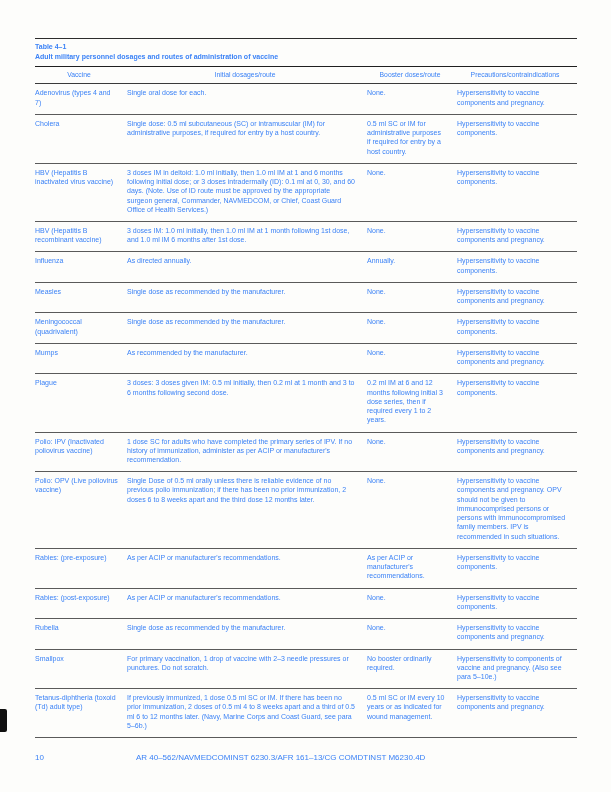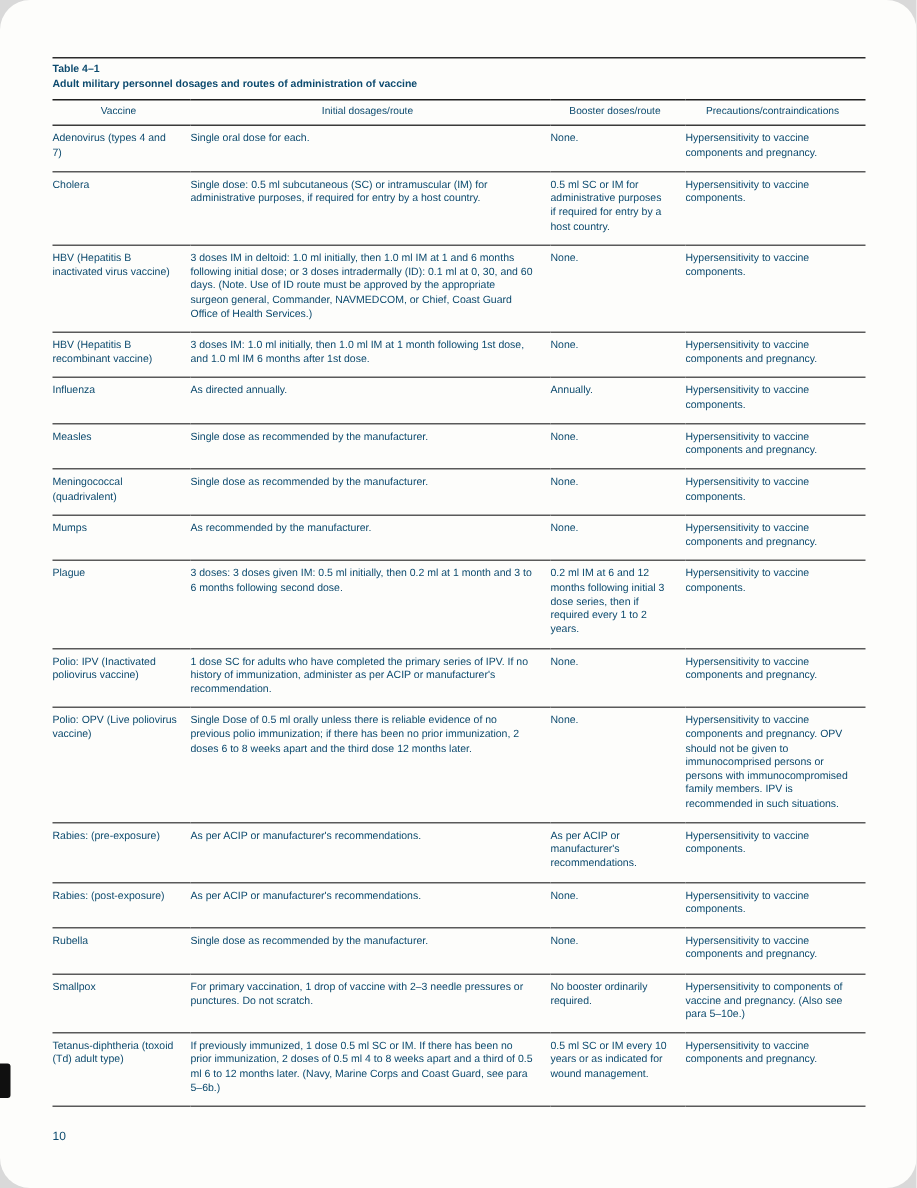--- a/index.html
+++ b/index.html
@@ -5,23 +5,22 @@
   html, body { margin: 0; padding: 0; }
   body { background: #d9d9d9; }
 
   .page {
     width: 611px;
     height: 792px;
     background: #fdfdfb;
     position: relative;
     overflow: hidden;
     font-family: "Liberation Sans", sans-serif;
-    color: #0c4a6e;
+    color: #3b82f6;
     box-sizing: border-box;
-    border-radius: 20px;
   }
 
   .content {
     position: absolute;
     left: 35px;
     top: 38px;
     width: 542px;
   }
 
   .top-rule { border-top: 1px solid #2c2c2c; margin-bottom: 3px; }
@@ -218,15 +217,16 @@
       <td>Hypersensitivity to vaccine components and pregnancy.</td>
     </tr>
   </tbody>
     </table>
   </div>
 
   <div class="artifact"></div>
 
   <div class="footer">
     <span>10</span>
+    <span class="citation">AR 40–562/NAVMEDCOMINST 6230.3/AFR 161–13/CG COMDTINST M6230.4D</span>
   </div>
 
 </div>
 
 </body></html>

